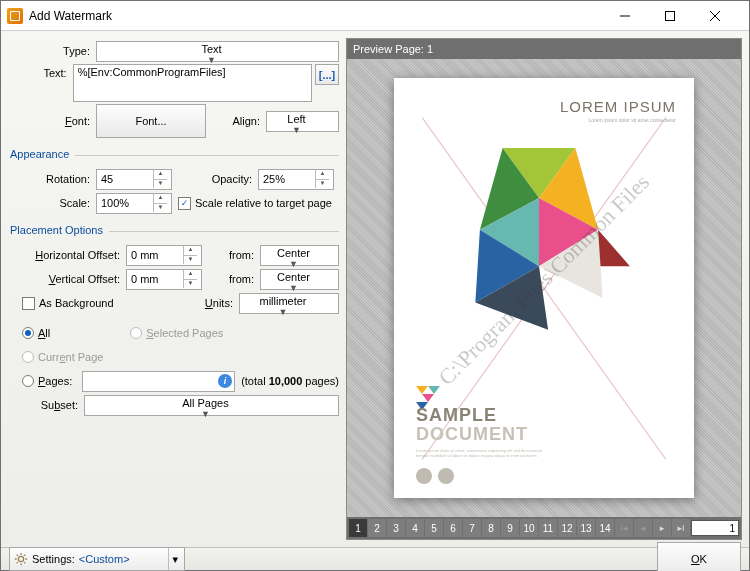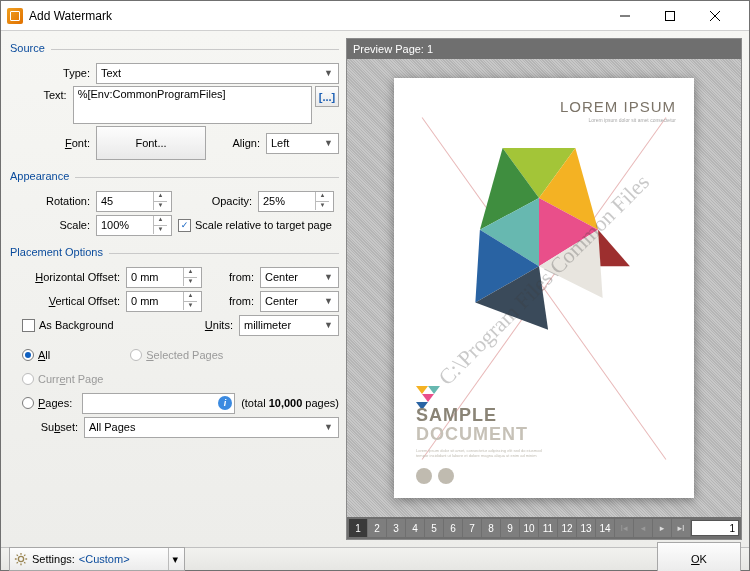--- a/index.html
+++ b/index.html
@@ -18,21 +18,21 @@
 .hdr { display:flex; align-items:center; gap:6px; margin-top:2px; margin-bottom:4px;}
 .hdr .line { flex:1; height:1px; background:#c9c9c9; }
 .row { display: flex; align-items: center; margin: 2px 0; min-height: 22px; }
 .lbl { width: 88px; text-align: right; padding-right: 6px; color: #000; }
 .lbl.short { width: 58px; }
 .lbl u { text-decoration: underline; }
 input[type=text], select, textarea, .select, .spin, .combo {
   border: 1px solid #a7a7a7; background: #fff; height: 21px; padding: 1px 4px; font-size: 11px;
 }
 textarea.textarea { height: 38px; resize: none; width: 100%; }
-.select, .combo { display:flex; align-items:center; justify-content:space-between; padding-right: 2px; }
+.select, .combo { display:flex; align-items:center; justify-content:space-between; padding-right: 16px; flex-direction: column; }
 .arrow-down { width: 15px; text-align:center; color:#555; font-size: 9px; }
 .spin { display:flex; align-items:center; width: 76px; }
 .spin input { border:none; width: calc(100% - 14px); outline: none; font-size:11px; }
 .spin .spbtns { width:14px; display:flex; flex-direction:column; }
 .spin .sp { height:9px; border-left:1px solid #bbb; text-align:center; font-size:6px; line-height:7px; color:#555; }
 .spin .sp + .sp { border-top:1px solid #bbb;}
 .btn { border:1px solid #a7a7a7; background:linear-gradient(#fdfdfd,#e9e9e9); height:22px; padding:16px 10px; display:inline-flex; align-items:center; justify-content:center; min-width: 60px; }
 .btn.small { min-width: 24px; padding: 0 4px; }
 .checkbox { width:13px; height:13px; border:1px solid #7a7a7a; background:#fff; margin-right:4px; display:inline-flex; align-items:center; justify-content:center; font-size:9px; color:#1060c0;}
 .radio { width:12px; height:12px; border:1px solid #7a7a7a; border-radius:50%; background:#fff; margin-right:4px; display:inline-flex; align-items:center; justify-content:center; }
@@ -93,24 +93,20 @@
           <path d="M0 0l10 10M10 0L0 10" stroke="#000" stroke-width="1"></path>
         </svg>
     </span>
   </div>
 
   <div class="client">
 
     <div class="left">
 
       <div>
-        <div class="hdr">
-            <span class="group-title">Source</span>
-            <span class="line"></span>
-          </div>
         <div class="row">
           <span class="lbl"><span>Type:</span></span>
           <div class="select" style="flex:1">
             <span>Text</span>
             <span class="arrow-down">▼</span>
           </div>
         </div>
         <div class="row" style="align-items:flex-start">
           <span class="lbl" style="padding-top:3px"><span>Text:</span></span>
           <textarea class="textarea" style="">%[Env:CommonProgramFiles]</textarea>

